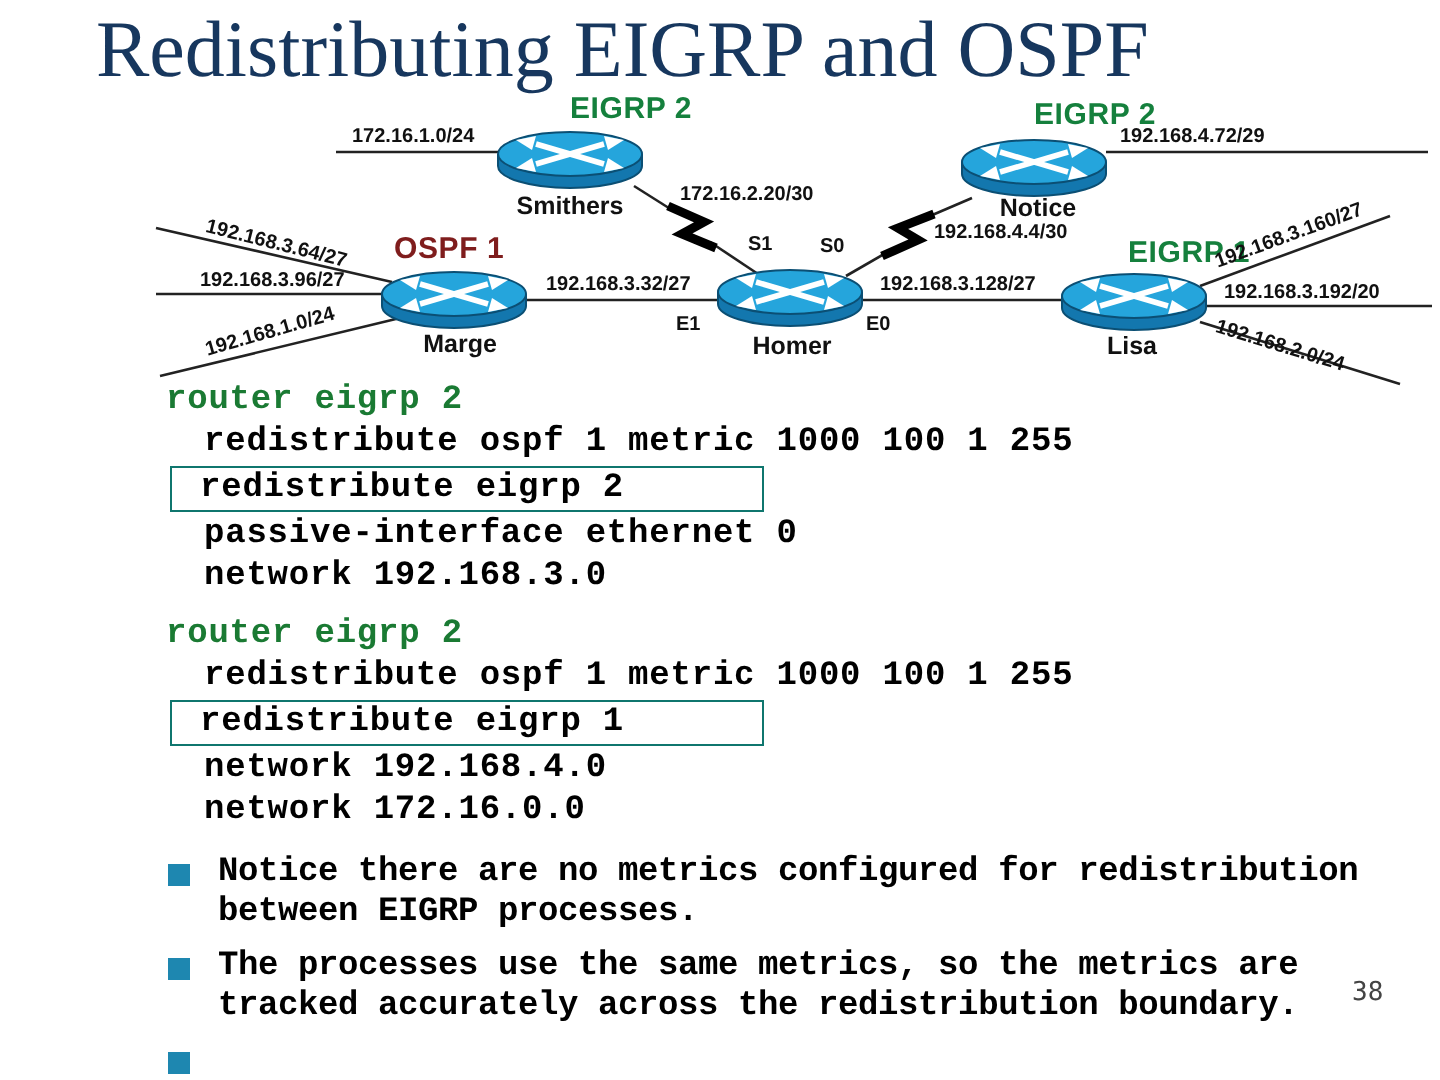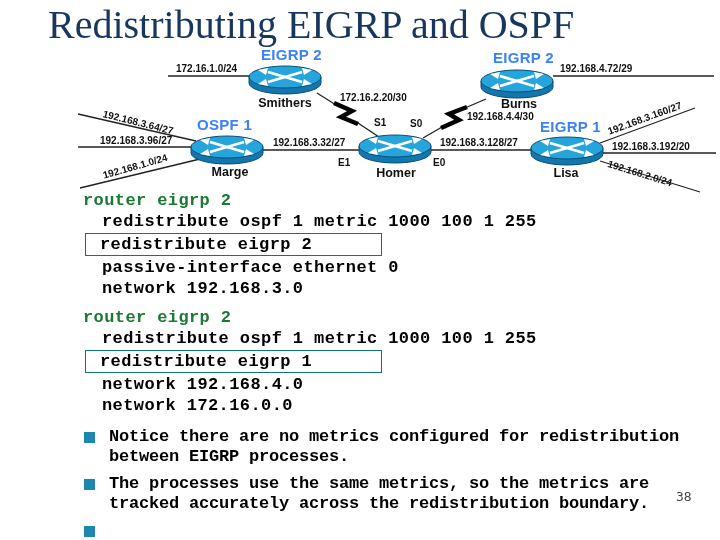--- a/index.html
+++ b/index.html
@@ -15,22 +15,22 @@
   .overlay { position:absolute; left:0; top:0; width:720px; height:220px; }
   .router { position:absolute; width:78px; height:32px; }
   .router-name {
     position:absolute; transform:translateX(-50%);
     font-size:12.5px; font-weight:bold; color:#111; white-space:nowrap;
   }
   .proto {
     position:absolute; font-size:15px; font-weight:bold; white-space:nowrap;
     letter-spacing:0.3px;
   }
-  .proto.green { color:#3b82f6; }
-  .proto.red   { color:#3b82f6; }
+  .proto.green { color:#15803d;margin-left:24px; }
+  .proto.red   { color:#7f1d1d; }
   .net-label, .iface {
     position:absolute; font-size:10px; font-weight:bold; color:#111;
     white-space:nowrap;
   }
   .rot { transform-origin:0 50%; }
   .code {
     position:absolute; left:83px; top:190px;
     font-family:"Liberation Mono","DejaVu Sans Mono", monospace;
     font-weight:bold; font-size:17px; letter-spacing:0.4px; color:#000;
   }
@@ -116,21 +116,21 @@
         <use href="#router-sym"></use>
       </svg></div>
   <div class="router" style="left:356px; top:133px"><svg width="78" height="32">
         <use href="#router-sym"></use>
       </svg></div>
   <div class="router" style="left:528px; top:135px"><svg width="78" height="32">
         <use href="#router-sym"></use>
       </svg></div>
 
   <span class="router-name" style="left:285px; top:96px">Smithers</span>
-  <span class="router-name" style="left:519px; top:97px">Burns</span>
+  <span class="router-name" style="left:519px; top:97px">Notice</span>
   <span class="router-name" style="left:230px; top:165px">Marge</span>
   <span class="router-name" style="left:396px; top:166px">Homer</span>
   <span class="router-name" style="left:566px; top:166px">Lisa</span>
 
   <span class="proto green" style="left:261px; top:46px">EIGRP 2</span>
   <span class="proto green" style="left:493px; top:49px">EIGRP 2</span>
   <span class="proto red" style="left:197px; top:116px">OSPF 1</span>
   <span class="proto green" style="left:540px; top:118px">EIGRP 1</span>
 
   <span class="net-label" style="left:176px; top:63px">172.16.1.0/24</span>

